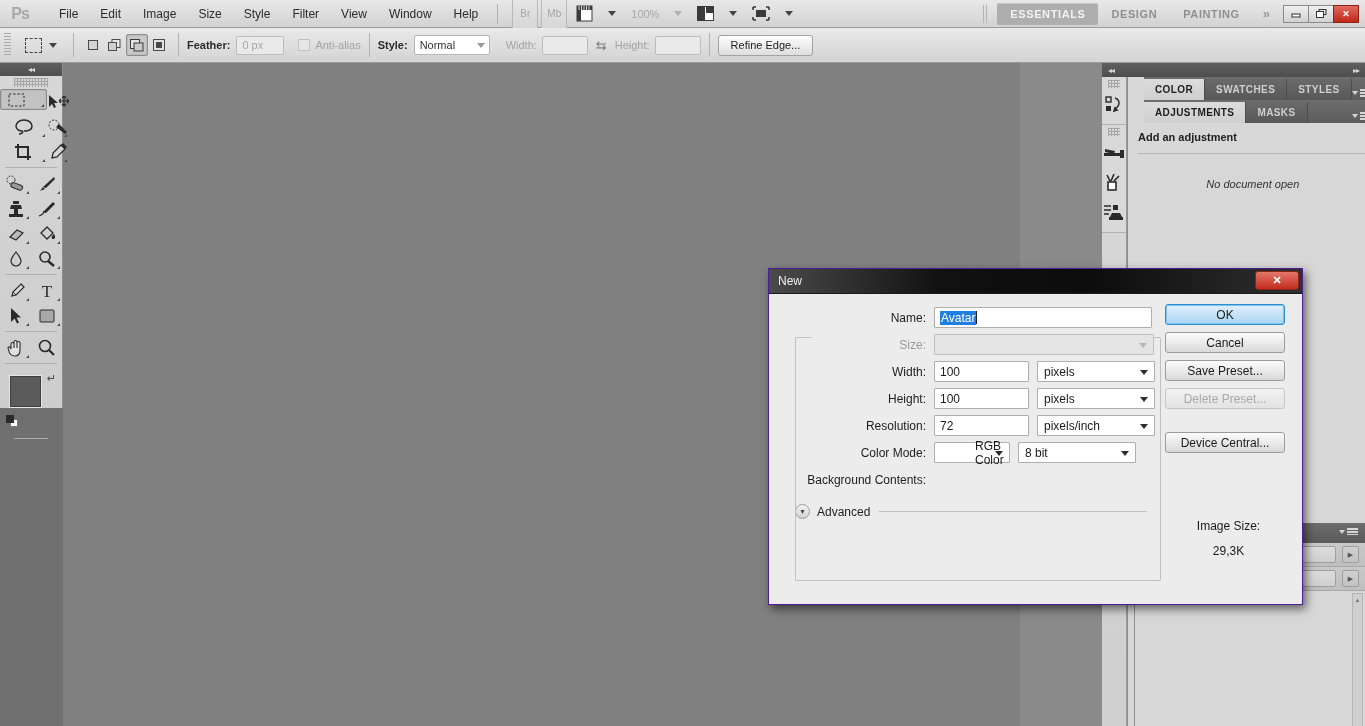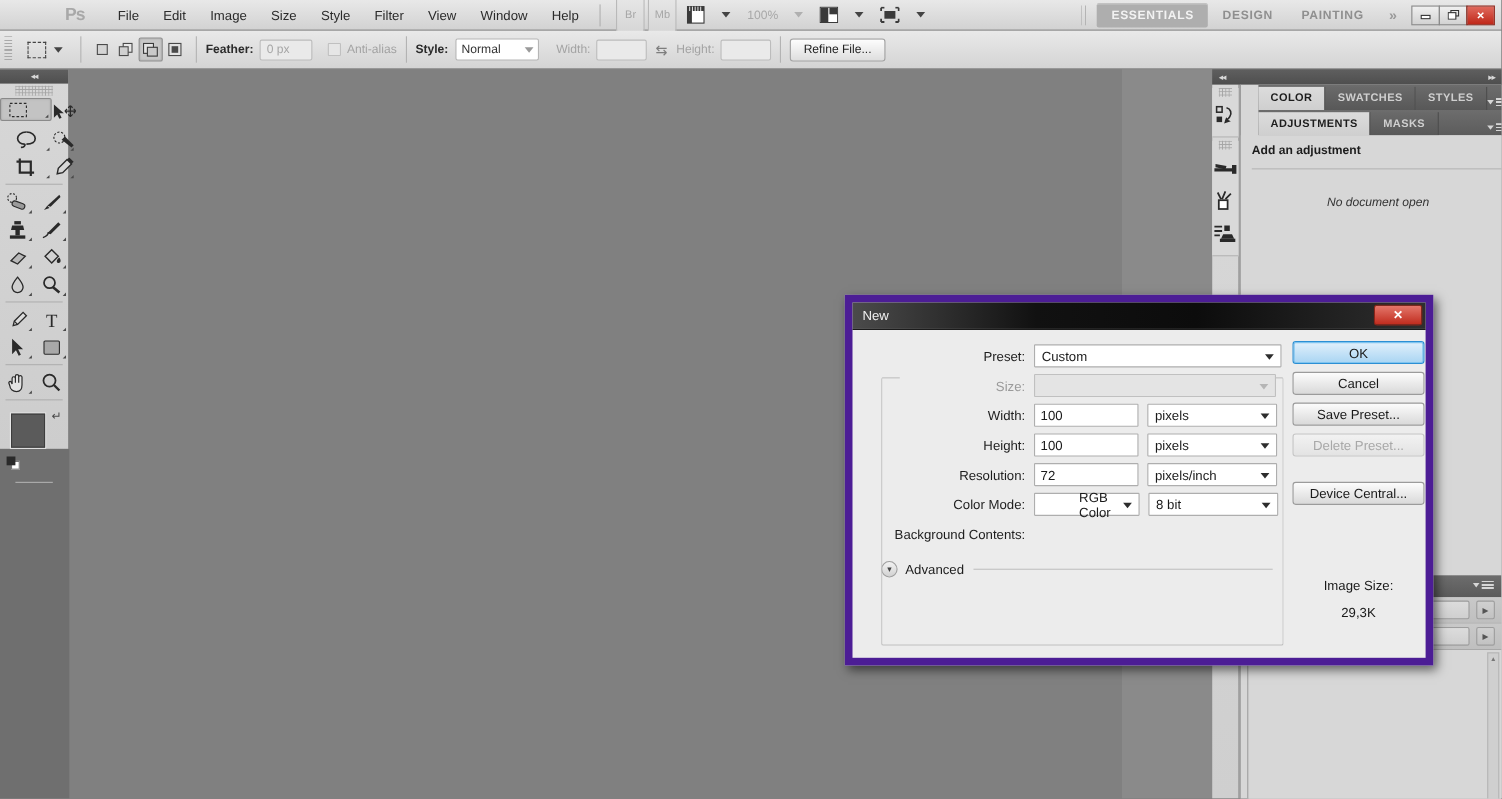--- a/index.html
+++ b/index.html
@@ -17,21 +17,20 @@
   .menubar{
     position:absolute; left:0; top:0; width:1365px; height:28px;
     background:linear-gradient(#e8e8e8,#d2d2d2);
     border-bottom:1px solid #9d9d9d;
     display:flex; align-items:center;
   }
   .ps-logo{
     width:40px; height:26px; display:flex; align-items:center; justify-content:center;
     font-size:16px; font-weight:bold; color:#a8a8a8; letter-spacing:-1px;
     font-family:"Liberation Sans", sans-serif;
-    margin-left:48px;
   }
   .menu-items{ display:flex; align-items:center; margin-left:8px; }
   .menu-item{
     padding:4px 11px; font-size:12px; color:#2b2b2b; cursor:default; line-height:14px;
   }
   .mb-sep{ width:1px; height:20px; background:#b0b0b0; margin:0 8px; }
   .mb-tools{ display:flex; align-items:center; gap:3px; margin-left:6px; }
   .mb-btn{
     height:32px; min-width:26px; padding:0 4px;
     border:1px solid #b9b9b9; border-radius:2px;
@@ -197,21 +196,21 @@
                background:linear-gradient(#d0d0d0,#c2c2c2); display:flex;align-items:center;justify-content:center;
                font-size:7px; color:#555;}
   .layers-area{ background:#d7d7d7; height:168px; position:relative; }
   .vscroll{ position:absolute; right:2px; top:2px; width:11px; bottom:2px;
             background:#cfcfcf; border:1px solid #b4b4b4; }
   .vscroll .up,.vscroll .dn{ height:11px; display:flex;align-items:center;justify-content:center; font-size:6px; color:#777; }
 
   
   .dlg{
     position:absolute; left:768px; top:268px; width:535px; height:337px;
-    background:#ececec; border:7px solid #4c1d95;
+    background:#ececec; border:1px solid #4c1d95;
     box-shadow:3px 4px 9px rgba(0,0,0,.55);
   }
   .dlg-title{
     height:25px;
     background:linear-gradient(90deg,#4b4b4b 0%,#111 32%,#0c0c0c 60%,#2f2f2f 100%);
     display:flex; align-items:center; position:relative;
     border-bottom:1px solid #1b1b1b;
   }
   .dlg-title .t{ color:#f0f0f0; font-size:12px; margin-left:9px; }
   .dlg-close{
@@ -403,21 +402,21 @@
       <div class="tri"></div>
     </div>
 
     <div class="lbl dim" style="margin-left:16px;margin-right:5px;">Width:</div>
     <div class="tfield" style="width:46px"></div>
     <div style="margin:0 8px;color:#7d7d7d;font-size:13px;">⇆</div>
     <div class="lbl dim" style="margin-right:5px;">Height:</div>
     <div class="tfield" style="width:46px"></div>
 
     <div class="vsep"></div>
-    <div class="pushbtn">Refine File...</div>
+    <div class="pushbtn">Refine Edge...</div>
   </div>
 
   <div class="canvas"></div>
   <div class="canvas-shadow"></div>
 
   <div class="toolcol">
     <div class="toolpanel">
       <div class="tp-head">
         <span class="arrows">◂◂</span>
       </div>
@@ -681,30 +680,30 @@
 
   <div class="dlg">
     <div class="dlg-title">
       <div class="t">New</div>
       <div class="dlg-close">✕</div>
     </div>
 
     <div class="dlg-body">
       <div class="dlg-left">
 
+        <div class="frow">
+          <div class="flabel">Name:</div>
+          <div class="finput wide">
+            <span class="selname">Avatar</span>
+              <span class="caret"></span>
+          </div>
+        </div>
 
         <div class="group"></div>
 
-        <div class="frow" style="position:relative;z-index:2;">
-          <div class="flabel">Preset:</div>
-          <div class="sel w225">
-            <span>Custom</span>
-            <div class="tri"></div>
-          </div>
-        </div>
 
         <div class="frow">
           <div class="flabel dim">Size:</div>
           <div class="sel dis w220">
             <span></span>
             <div class="tri"></div>
           </div>
         </div>
 
         <div class="frow">
@@ -729,21 +728,21 @@
           <div class="flabel">Resolution:</div>
           <div class="finput num">72</div>
           <div class="sel w118" style="margin-left:8px;">
             <span>pixels/inch</span>
             <div class="tri"></div>
           </div>
         </div>
 
         <div class="frow">
           <div class="flabel">Color Mode:</div>
-          <div class="sel w92" style="width:96px;padding-left:40px;">
+          <div class="sel w92" style="width:76px;padding-left:40px;">
             <span>RGB Color</span>
             <div class="tri"></div>
           </div>
           <div class="sel w118" style="margin-left:8px;">
             <span>8 bit</span>
             <div class="tri"></div>
           </div>
         </div>
 
         <div class="frow">

